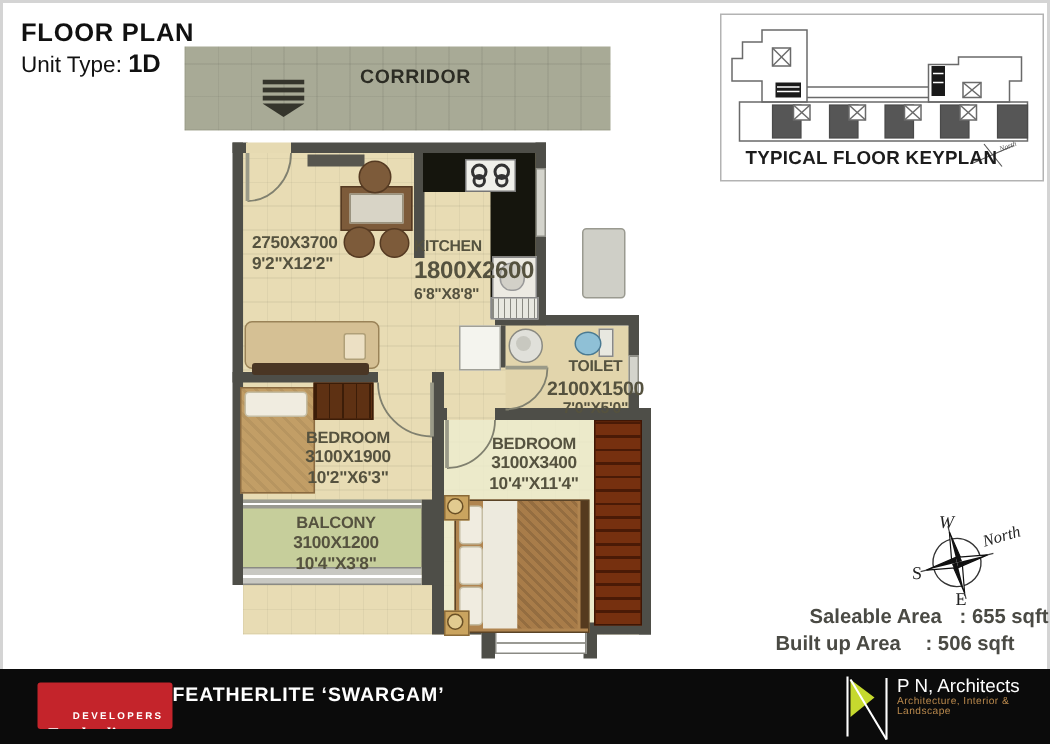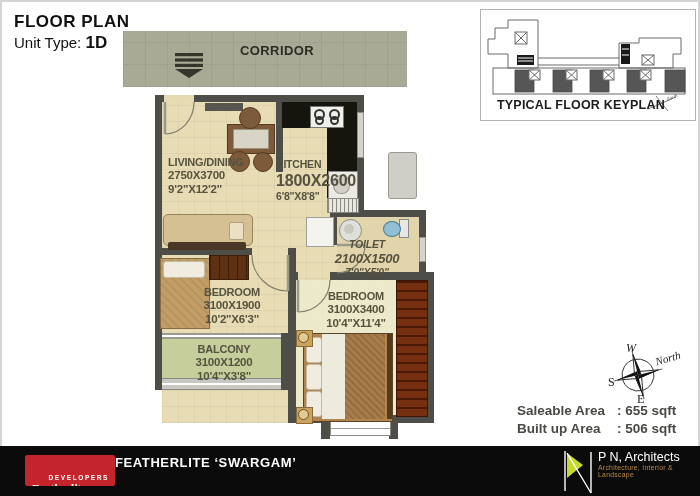--- a/index.html
+++ b/index.html
@@ -168,30 +168,29 @@
       <line class="leaf" x1="15" y1="12" x2="15" y2="44"></line>
     <path class="arc" d="M 102 165 A 36 36 0 0 0 138 201"></path>
       <line class="leaf" x1="138" y1="165" x2="138" y2="201"></line>
     <path class="arc" d="M 180 190 A 32 32 0 0 1 148 222"></path>
       <line class="leaf" x1="148" y1="190" x2="148" y2="222"></line>
     <path class="arc" d="M 187 183 A 28 28 0 0 0 215 155"></path>
       <line class="leaf" x1="187" y1="155" x2="215" y2="155"></line>
   </svg>
 
   <div class="rlabel left-align" style="left:168px;top:156px;width:110px;">
-    <div>LIVING/DINING</div>
     <div class="dim">2750X3700</div>
     <div class="dim">9'2"X12'2"</div>
   </div>
   <div class="rlabel left-align" style="left:276px;top:158px;width:62px;font-size:10.5px;">
     <div>KITCHEN</div>
     <div class="dim" style="font-size:16px;">1800X2600</div>
     <div class="dim" style="font-size:10.5px;">6'8"X8'8"</div>
   </div>
-  <div class="rlabel" style="left:326px;top:238px;width:82px;font-size:10.5px;font-style:italic;">
+  <div class="rlabel" style="left:356px;top:238px;width:82px;font-size:10.5px;">
     <div>TOILET</div>
     <div class="dim" style="font-size:13px;">2100X1500</div>
     <div class="dim" style="font-size:10.5px;">7'0"X5'0"</div>
   </div>
   <div class="rlabel" style="left:186px;top:286px;width:92px;">
     <div>BEDROOM</div>
     <div class="dim">3100X1900</div>
     <div class="dim">10'2"X6'3"</div>
   </div>
   <div class="rlabel" style="left:306px;top:290px;width:100px;">
@@ -263,21 +262,21 @@
       <polygon points="21,0 0,3.5 0,0" fill="#111"></polygon>
       <polygon points="0,21 -3.5,0 0,0" fill="#111"></polygon>
       <polygon points="-21,0 0,-3.5 0,0" fill="#111"></polygon>
     </g>
   </svg>
   <span class="compass-lbl" style="left:626px;top:341px;font-style:italic;">W</span>
   <span class="compass-lbl" style="left:655px;top:352px;font-style:italic;font-size:11px;transform:rotate(-16deg);">North</span>
   <span class="compass-lbl" style="left:608px;top:375px;">S</span>
   <span class="compass-lbl" style="left:637px;top:392px;">E</span>
 
-  <div class="area-row" style="left:517px;top:403px;width:182px;">
+  <div class="area-row" style="left:517px;top:403px;width:182px;justify-content:flex-end;">
     <span class="al">Saleable Area</span>
     <span>: 655 sqft</span>
   </div>
   <div class="area-row" style="left:517px;top:421px;width:182px;">
     <span class="al">Built up Area</span>
     <span>: 506 sqft</span>
   </div>
 
   <div class="footer">
     <div class="redlogo">

